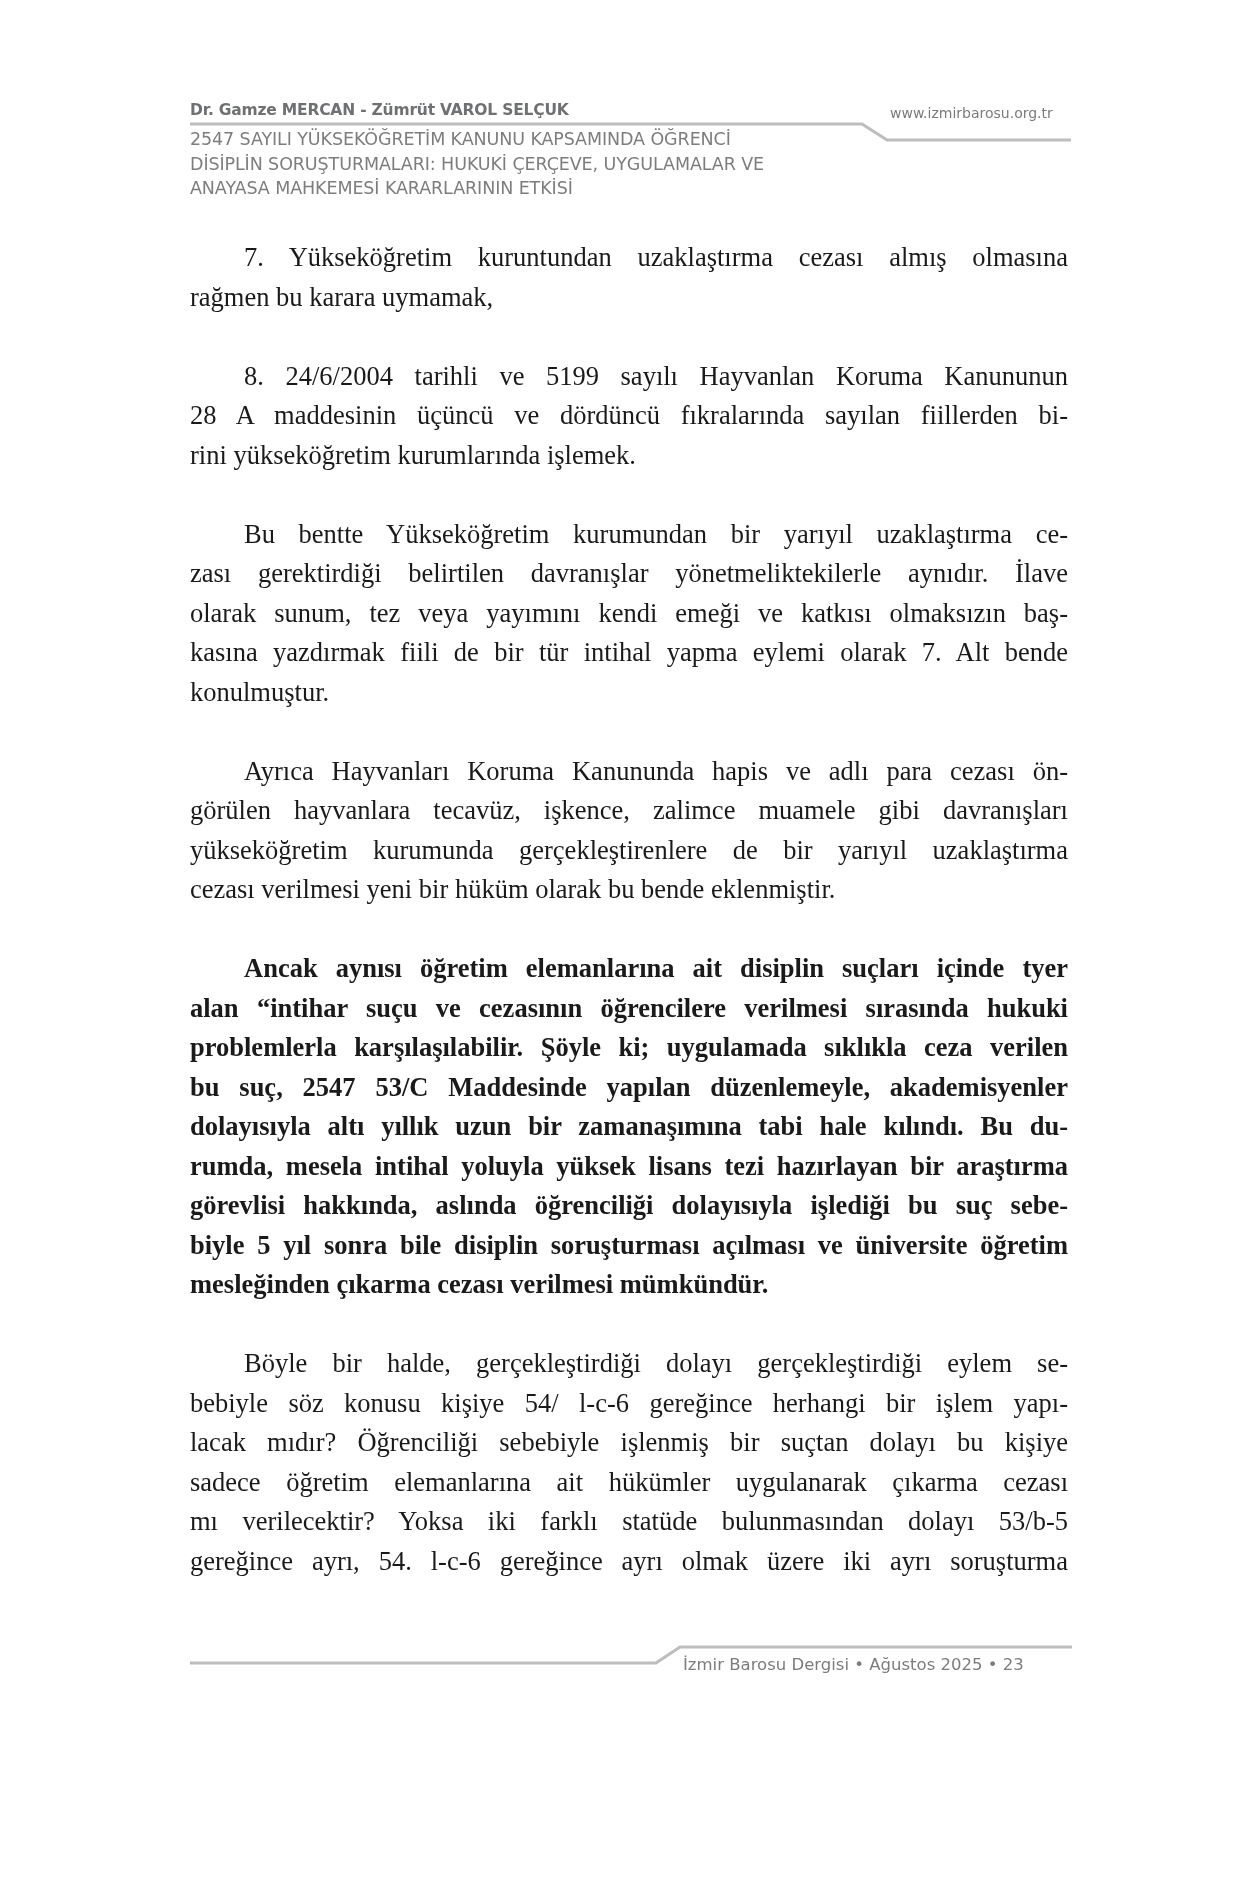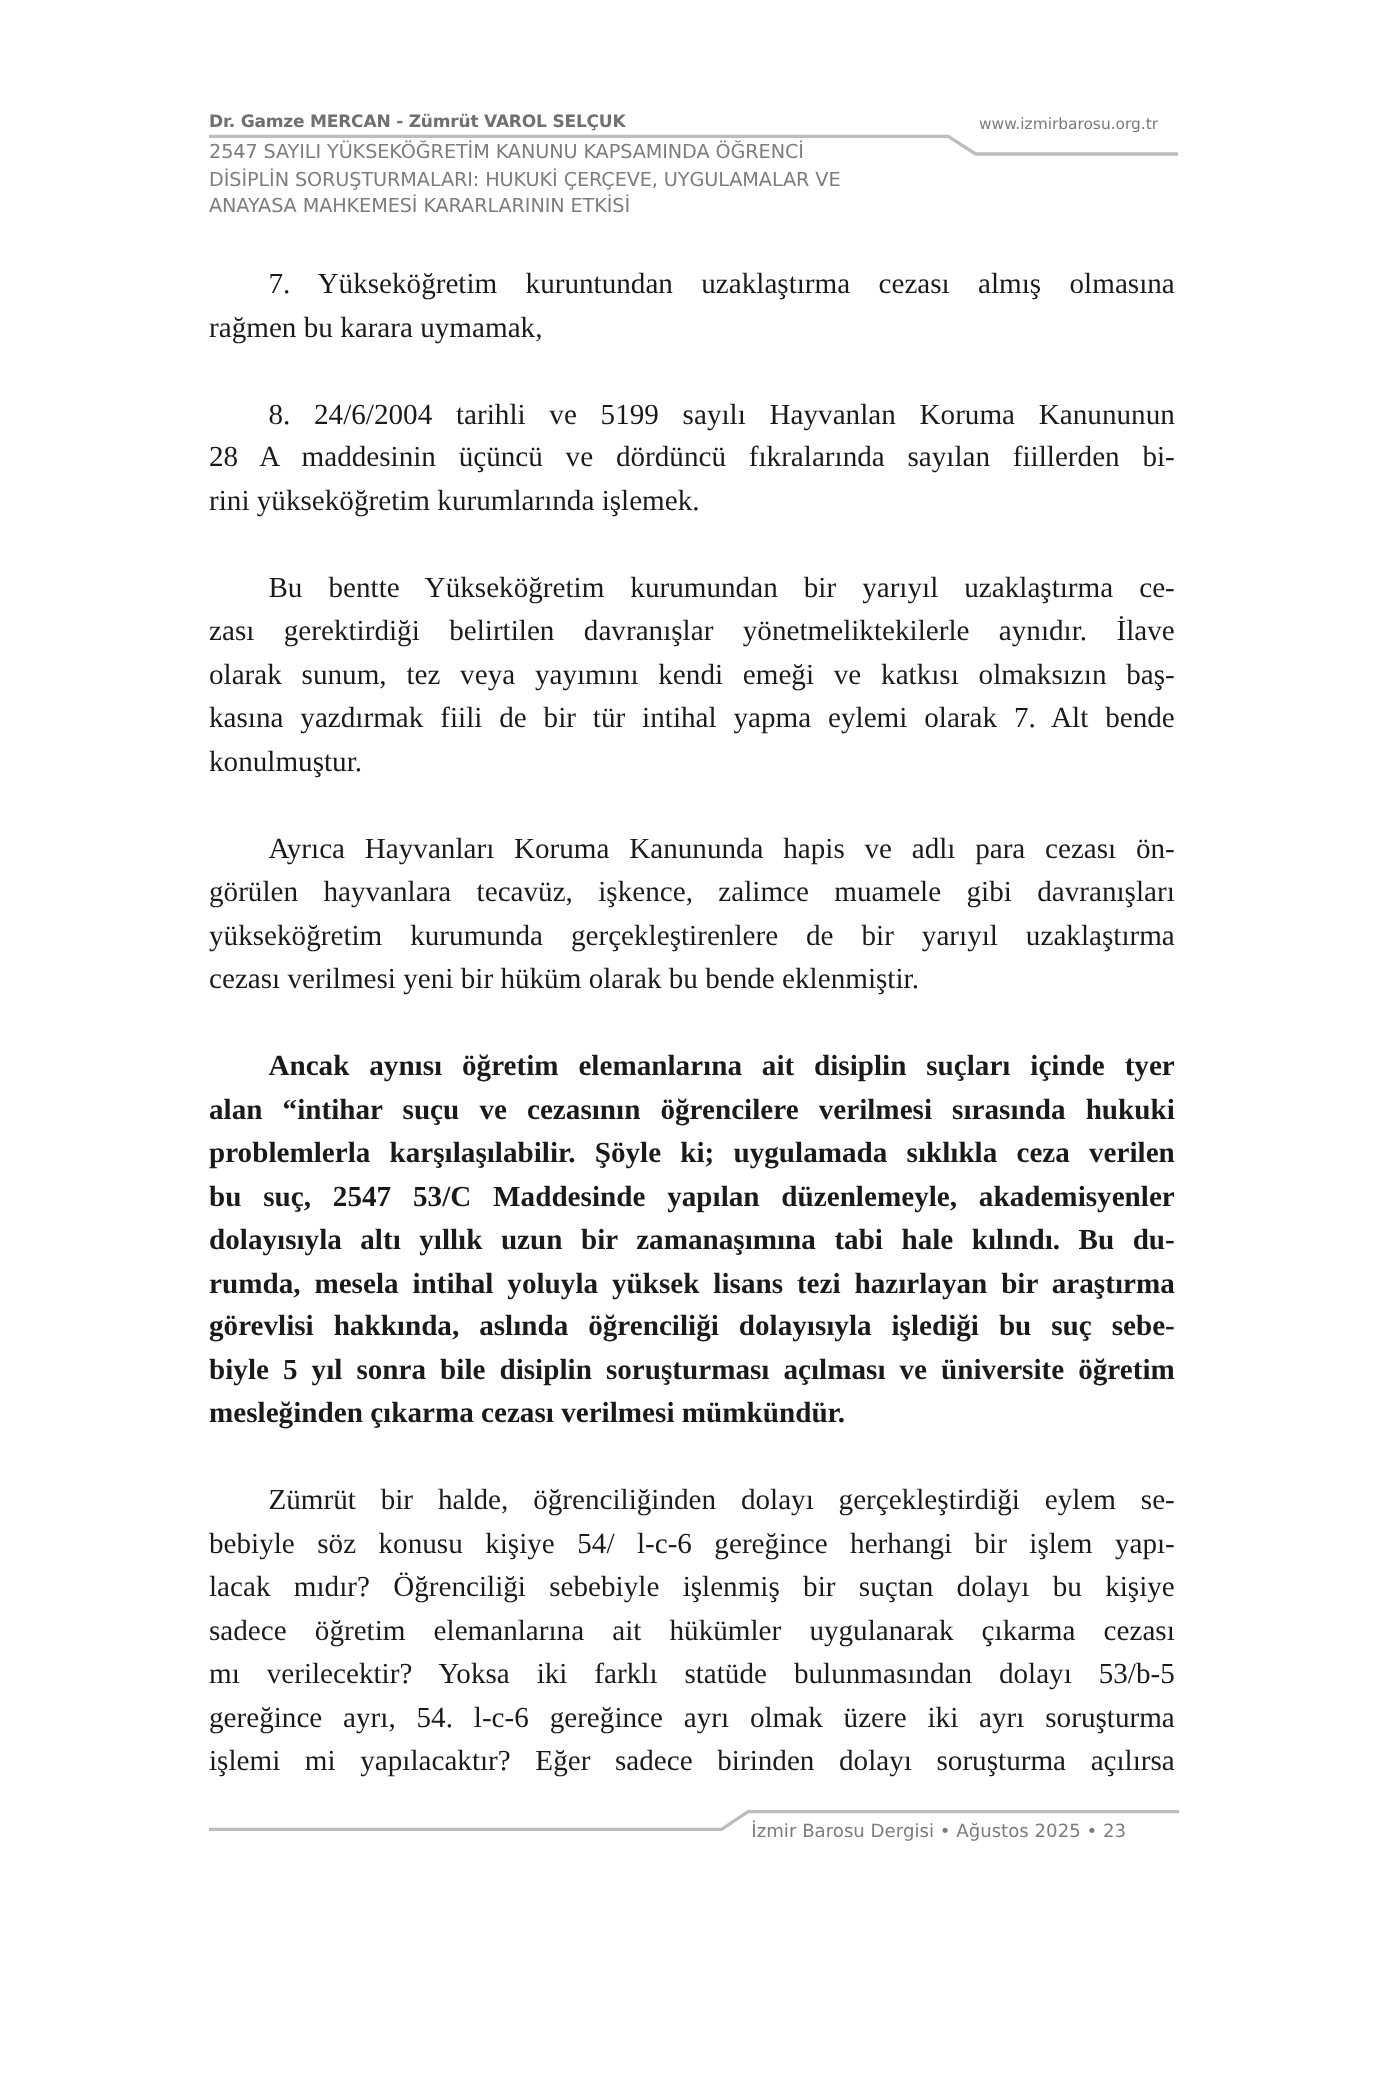--- a/index.html
+++ b/index.html
@@ -88,27 +88,26 @@
       <span class="ln">alan “intihar suçu ve cezasının öğrencilere verilmesi sırasında hukuki</span>
       <span class="ln">problemlerla karşılaşılabilir. Şöyle ki; uygulamada sıklıkla ceza verilen</span>
       <span class="ln">bu suç, 2547 53/C Maddesinde yapılan düzenlemeyle, akademisyenler</span>
       <span class="ln">dolayısıyla altı yıllık uzun bir zamanaşımına tabi hale kılındı. Bu du-</span>
       <span class="ln">rumda, mesela intihal yoluyla yüksek lisans tezi hazırlayan bir araştırma</span>
       <span class="ln">görevlisi hakkında, aslında öğrenciliği dolayısıyla işlediği bu suç sebe-</span>
       <span class="ln">biyle 5 yıl sonra bile disiplin soruşturması açılması ve üniversite öğretim</span>
       <span class="ln last">mesleğinden çıkarma cezası verilmesi mümkündür.</span>
     </p>
     <p class="noindent-last" style="text-indent: 0px;">
-      <span class="ln" style="padding-left: 54px;">Zümrüt bir halde, öğrenciliğinden dolayı gerçekleştirdiği eylem se-</span>
+      <span class="ln" style="padding-left: 54px;">Böyle bir halde, gerçekleştirdiği dolayı gerçekleştirdiği eylem se-</span>
       <span class="ln">bebiyle söz konusu kişiye 54/ l-c-6 gereğince herhangi bir işlem yapı-</span>
       <span class="ln">lacak mıdır? Öğrenciliği sebebiyle işlenmiş bir suçtan dolayı bu kişiye</span>
       <span class="ln">sadece öğretim elemanlarına ait hükümler uygulanarak çıkarma cezası</span>
       <span class="ln">mı verilecektir? Yoksa iki farklı statüde bulunmasından dolayı 53/b-5</span>
       <span class="ln">gereğince ayrı, 54. l-c-6 gereğince ayrı olmak üzere iki ayrı soruşturma</span>
-      <span class="ln">işlemi mi yapılacaktır? Eğer sadece birinden dolayı soruşturma açılırsa</span>
     </p>
   </div>
 
   <svg class="rule" width="1260" height="1890">
     <polyline points="190,1663 656,1663 680,1647 1072,1647" fill="none" stroke="#bdbdbd" stroke-width="3"></polyline>
   </svg>
 
   <div class="ftr-text">
     <span>İzmir Barosu Dergisi</span>
     <span>•</span>

